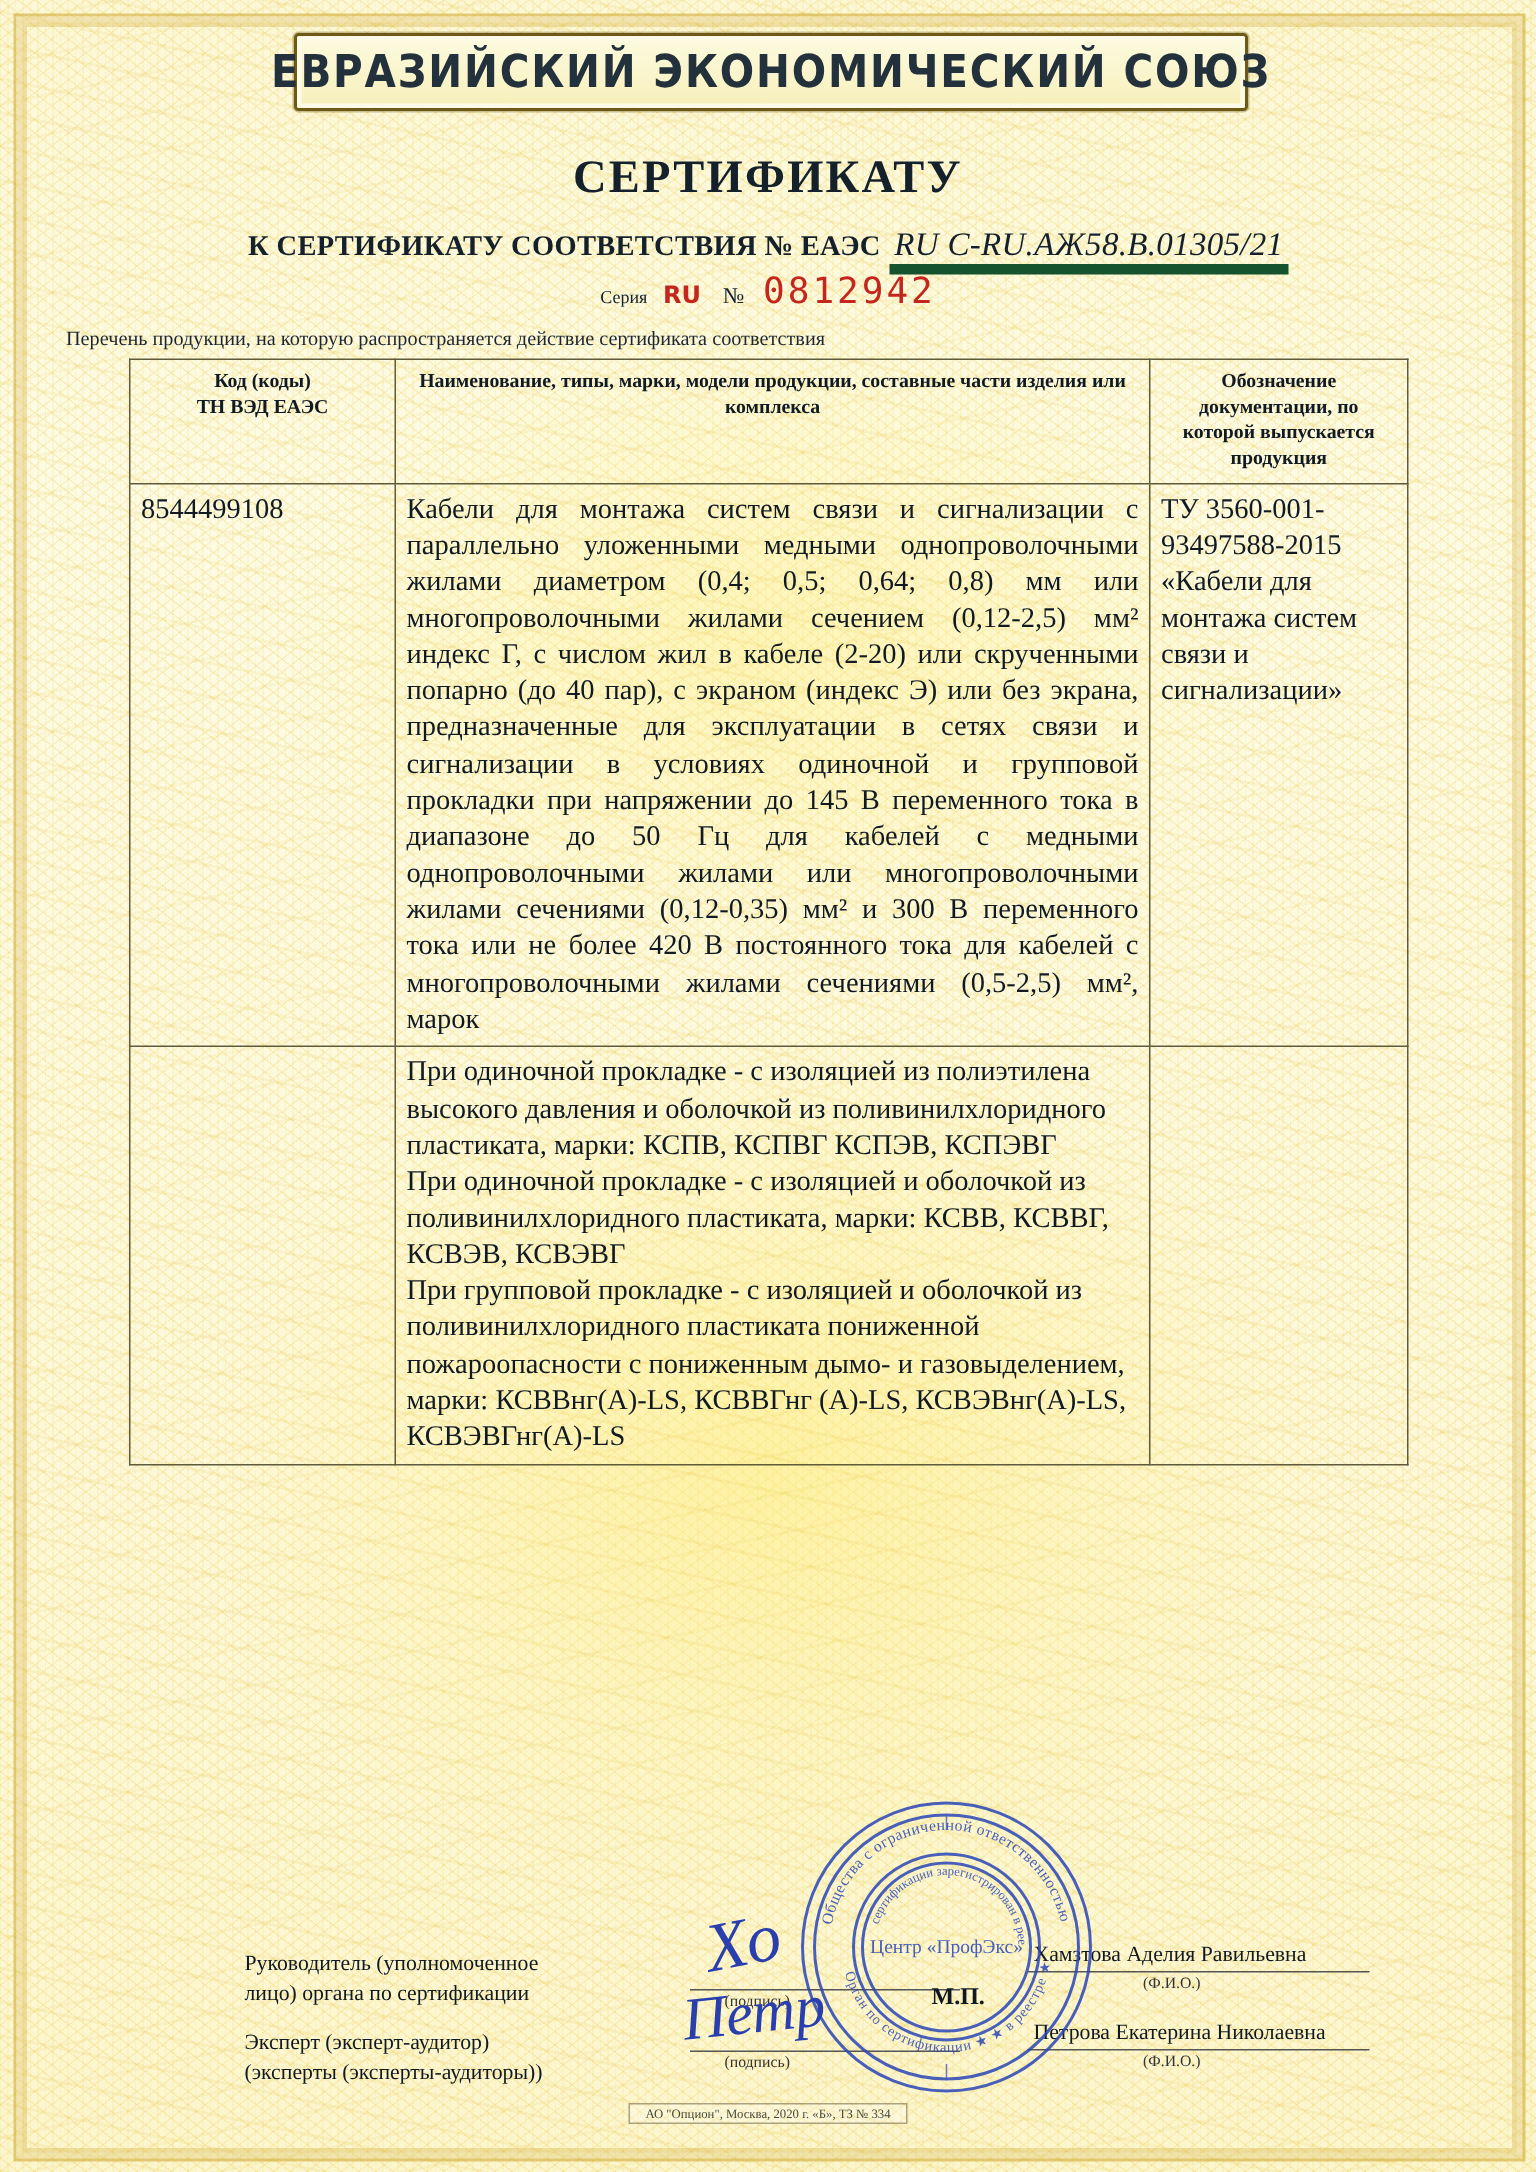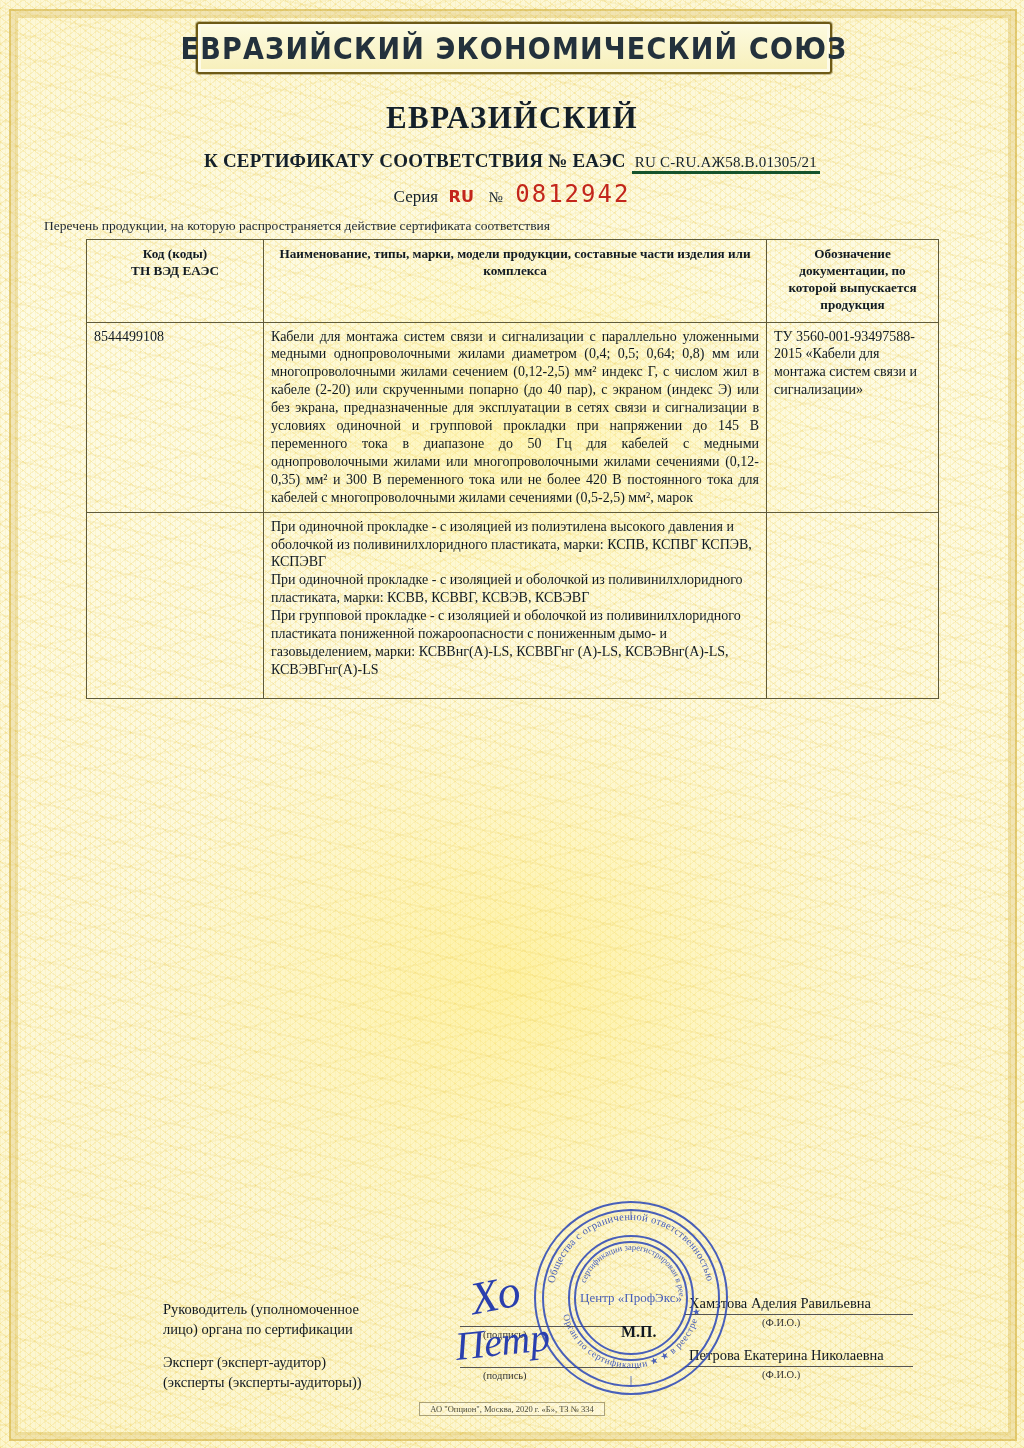--- a/index.html
+++ b/index.html
@@ -93,35 +93,36 @@
     left: 0; top: 150px;
     width: 1024px;
     text-align: center;
     font-size: 19px;
     font-weight: bold;
     color: #14202a;
     letter-spacing: .2px;
   }
   .subtitle-row .num {
     font-weight: normal;
-    font-size: 15px;
-    border-bottom: 3px solid #14532d;
+    font-size: 22px;
+    border-bottom: 7px solid #14532d;
     padding: 0 3px 1px 3px;
     margin-left: 6px;
+    font-style: italic;
   }
 
   .series-row {
     position: absolute;
     left: 0; top: 180px;
     width: 1024px;
     text-align: center;
     font-size: 18px;
     color: #14202a;
   }
-  .series-row .lbl { font-size: 17px; }
+  .series-row .lbl { font-size: 12px; }
   .series-row .ru {
     color: #c3261c;
     font-weight: bold;
     font-family: "DejaVu Sans", sans-serif;
     font-size: 16px;
     margin: 0 10px 0 6px;
   }
   .series-row .nosign { font-size: 15px; }
   .series-row .serial {
     color: #c3261c;
@@ -146,21 +147,21 @@
     position: absolute;
     left: 86px; top: 239px;
     width: 852px;
     border-collapse: collapse;
     table-layout: fixed;
   }
   table.main th, table.main td {
     border: 1px solid #5f5a3a;
     vertical-align: top;
     padding: 5px 7px;
-    font-size: 14px;
+    font-size: 19px;
     line-height: 1.28;
     color: #111a22;
     background: transparent;
   }
   table.main th {
     text-align: center;
     font-weight: bold;
     font-size: 13.2px;
     padding: 6px 8px 8px 8px;
   }
@@ -237,21 +238,21 @@
 
 <div class="page"></div>
 <div class="border-frame"></div>
 
 <div class="content">
 
   <div class="banner">
     <div class="banner-text">ЕВРАЗИЙСКИЙ ЭКОНОМИЧЕСКИЙ СОЮЗ</div>
   </div>
 
-  <div class="title">ЕВРАЗИЙСКИЙ</div>
+  <div class="title">СЕРТИФИКАТУ</div>
 
   <div class="subtitle-row">
     <span>К СЕРТИФИКАТУ СООТВЕТСТВИЯ № ЕАЭС</span><span class="num">RU C-RU.АЖ58.В.01305/21</span>
   </div>
 
   <div class="series-row">
     <span class="lbl">Серия</span>
     <span class="ru">RU</span>
     <span class="nosign">№</span>
     <span class="serial">0812942</span>

